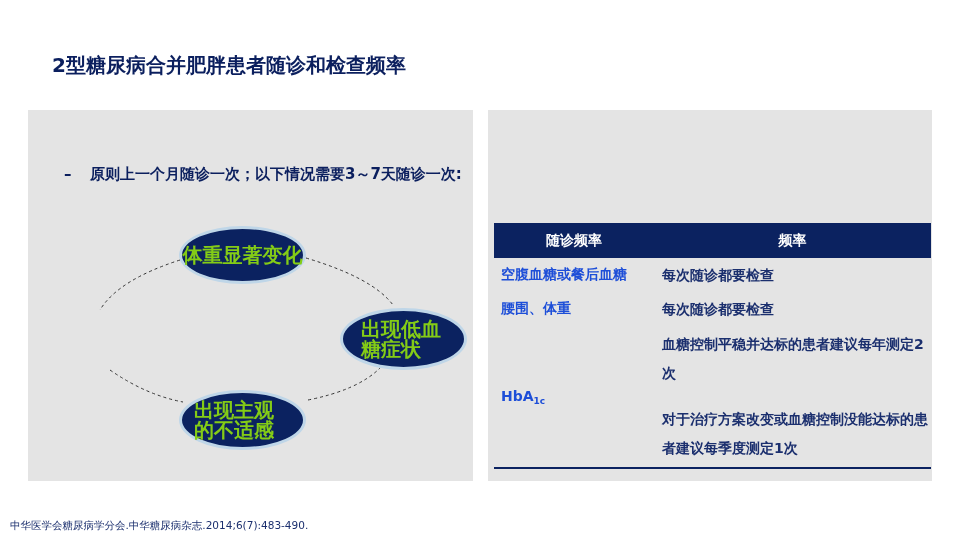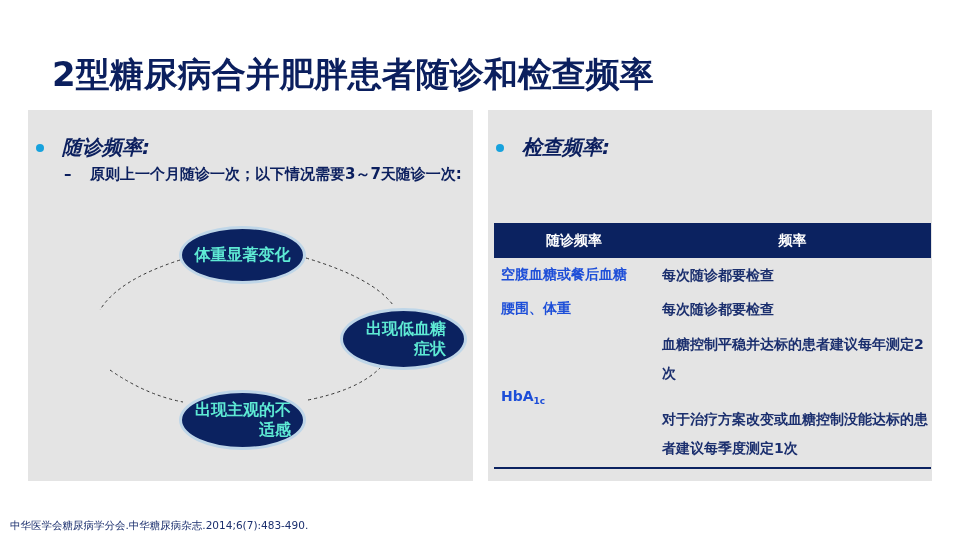--- a/index.html
+++ b/index.html
@@ -1,20 +1,20 @@
 <!DOCTYPE html>
 <html><head>
 <meta charset="utf-8">
 <style>
   * { margin: 0; padding: 0; box-sizing: border-box; }
   html, body { width: 960px; height: 540px; background: #ffffff; overflow: hidden; }
   body { position: relative; font-family: "DejaVu Sans", "Liberation Sans", sans-serif; color: #0a1f5c; }
   .title {
     position: absolute; left: 52px; top: 52px;
-    font-size: 34px; font-weight: bold; color: #0b1f5e; letter-spacing: 0px;
+    font-size: 20px; font-weight: bold; color: #0b1f5e; letter-spacing: 0px;
     white-space: nowrap;
   }
   .panel { position: absolute; background: #e4e4e4; }
   .panel.left { left: 28px; top: 110px; width: 445px; height: 371px; }
   .panel.right { left: 488px; top: 110px; width: 444px; height: 371px; }
 
   .bullet-row { position: absolute; display: flex; align-items: center; }
   .bullet-dot { width: 8px; height: 8px; border-radius: 50%; background: #17a2dd; margin-right: 18px; }
   .bullet-head { font-size: 20px; font-weight: bold; font-style: italic; color: #0b1f5e; }
 
@@ -22,22 +22,22 @@
     position: absolute; left: 36px; top: 54px; width: 400px;
     font-size: 15px; font-weight: bold; color: #0b1f5e; line-height: 21px;
   }
   .sub .dash { position: absolute; left: 0; top: 0; }
   .sub .txt { margin-left: 26px; display: block; }
 
   .diagram { position: absolute; left: 0; top: 0; width: 445px; height: 371px; }
   .ellipse {
     position: absolute; border-radius: 50%;
     background: #0b2260; border: 3px solid #bfd6e8;
-    color: #5eead4; font-weight: bold; font-size: 16px; line-height: 20px;
-    display: flex; align-items: center; justify-content: center; text-align: right;
+    color: #84cc16; font-weight: bold; font-size: 20px; line-height: 20px;
+    display: flex; align-items: center; justify-content: center; text-align: left;
   }
 
   table.freq { position: absolute; left: 6px; top: 113px; width: 437px; border-collapse: collapse; }
   table.freq th {
     background: #0b2260; color: #fff; font-size: 14px; font-weight: bold;
     height: 35px; text-align: center;
   }
   table.freq td { font-size: 14px; color: #1d4ed8; vertical-align: middle; }
   table.freq td.item { font-weight: bold; padding-left: 7px; width: 160px; }
   table.freq td.val { font-weight: bold; color: #1b2f6e; line-height: 29px; padding-left: 8px; }
@@ -45,46 +45,38 @@
   sub.s { font-size: 9px; vertical-align: -3px; }
 
   .footnote { position: absolute; left: 10px; top: 519px; font-size: 10.5px; color: #1b2f6e; white-space: nowrap; }
 </style>
 </head>
 <body>
 
 <div class="title">2型糖尿病合并肥胖患者随诊和检查频率</div>
 
 <div class="panel left">
-  <div class="bullet-row" style="left:8px; top:24px;">
-    <span class="bullet-dot"></span>
-    <span class="bullet-head">随诊频率:</span>
-  </div>
   <div class="sub">
     <span class="dash">–</span>
     <span class="txt">原则上一个月随诊一次；以下情况需要3～7天随诊一次:</span>
   </div>
 
   <svg class="diagram" viewBox="0 0 445 371">
     <path d="M 152 150 Q 90 170 72 200" fill="none" stroke="#333" stroke-width="1" stroke-dasharray="3,3"></path>
     <path d="M 278 148 Q 345 168 365 195" fill="none" stroke="#333" stroke-width="1" stroke-dasharray="3,3"></path>
     <path d="M 82 260 Q 118 285 155 292" fill="none" stroke="#333" stroke-width="1" stroke-dasharray="3,3"></path>
     <path d="M 280 290 Q 330 280 352 258" fill="none" stroke="#333" stroke-width="1" stroke-dasharray="3,3"></path>
   </svg>
 
   <div class="ellipse" style="left:151px; top:116px; width:127px; height:58px;">体重显著变化</div>
   <div class="ellipse" style="left:312px; top:198px; width:127px; height:62px; padding:0 18px;">出现低血糖症状</div>
   <div class="ellipse" style="left:151px; top:280px; width:127px; height:60px; padding:0 12px;">出现主观的不适感</div>
 </div>
 
 <div class="panel right">
-  <div class="bullet-row" style="left:8px; top:24px;">
-    <span class="bullet-dot"></span>
-    <span class="bullet-head">检查频率:</span>
-  </div>
 
   <table class="freq">
     <thead>
       <tr>
         <th>随诊频率</th>
         <th>频率</th>
       </tr>
     </thead>
     <tbody>
       <tr style="height:34px;">

